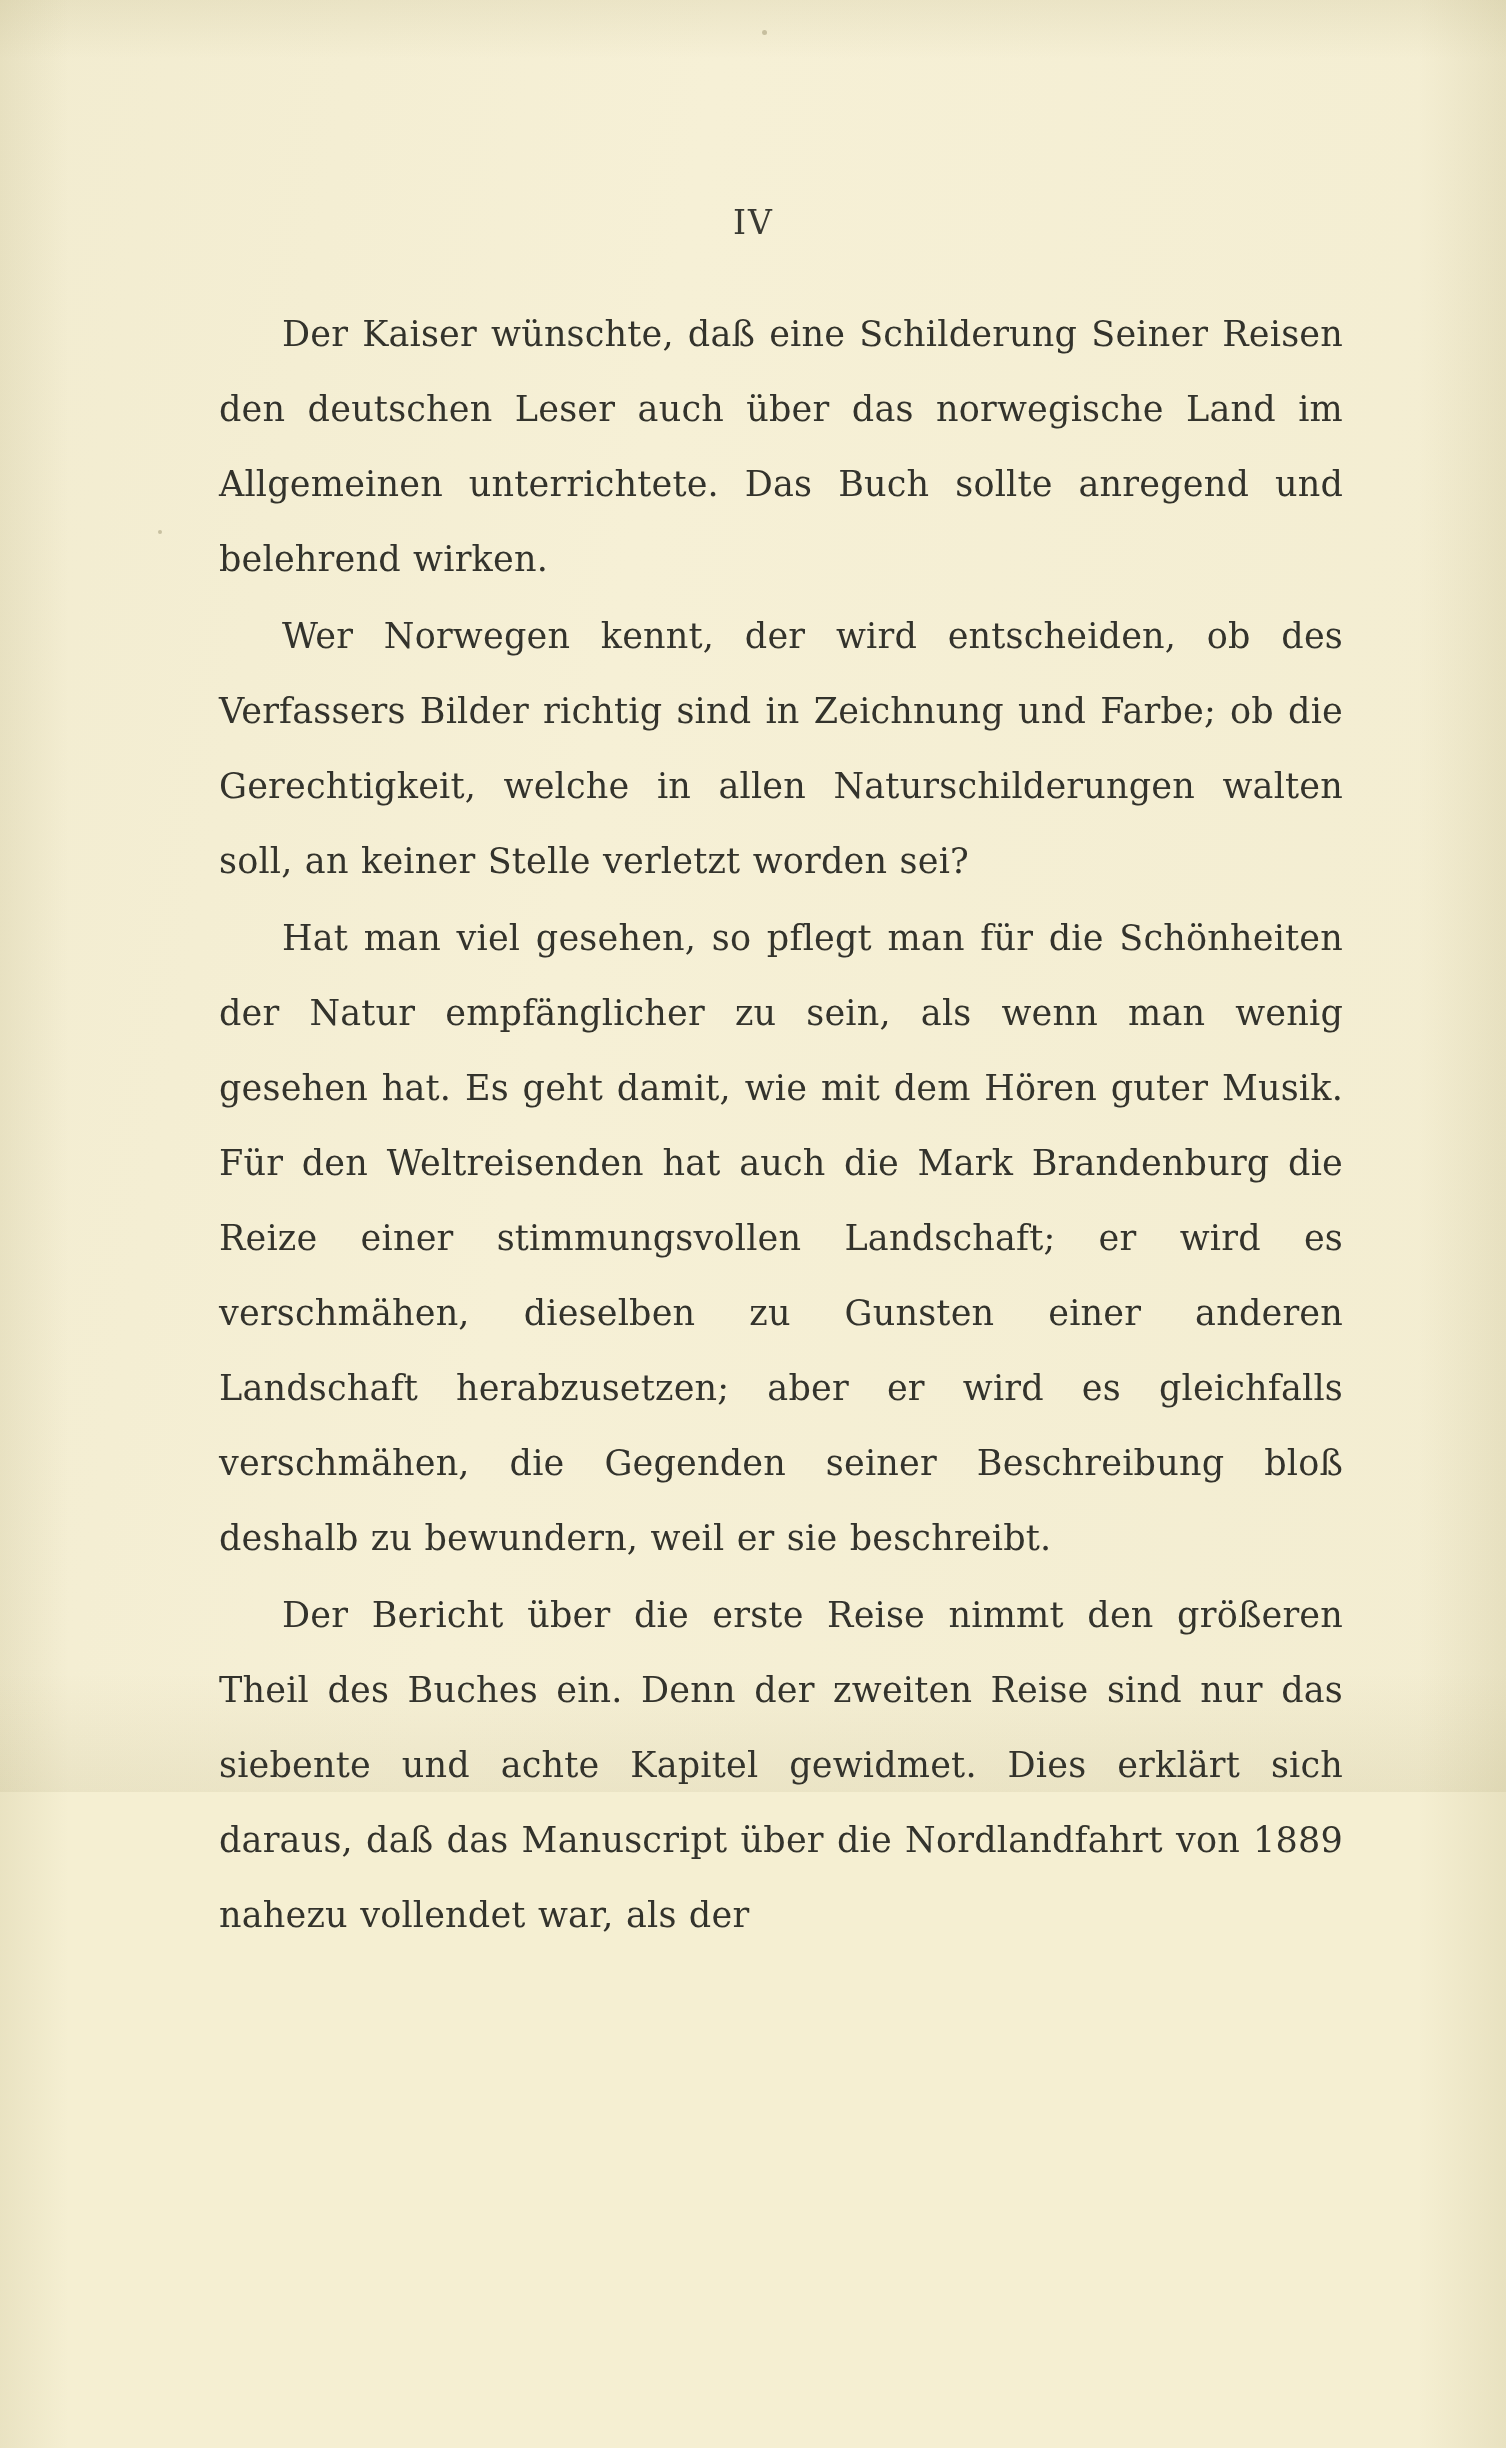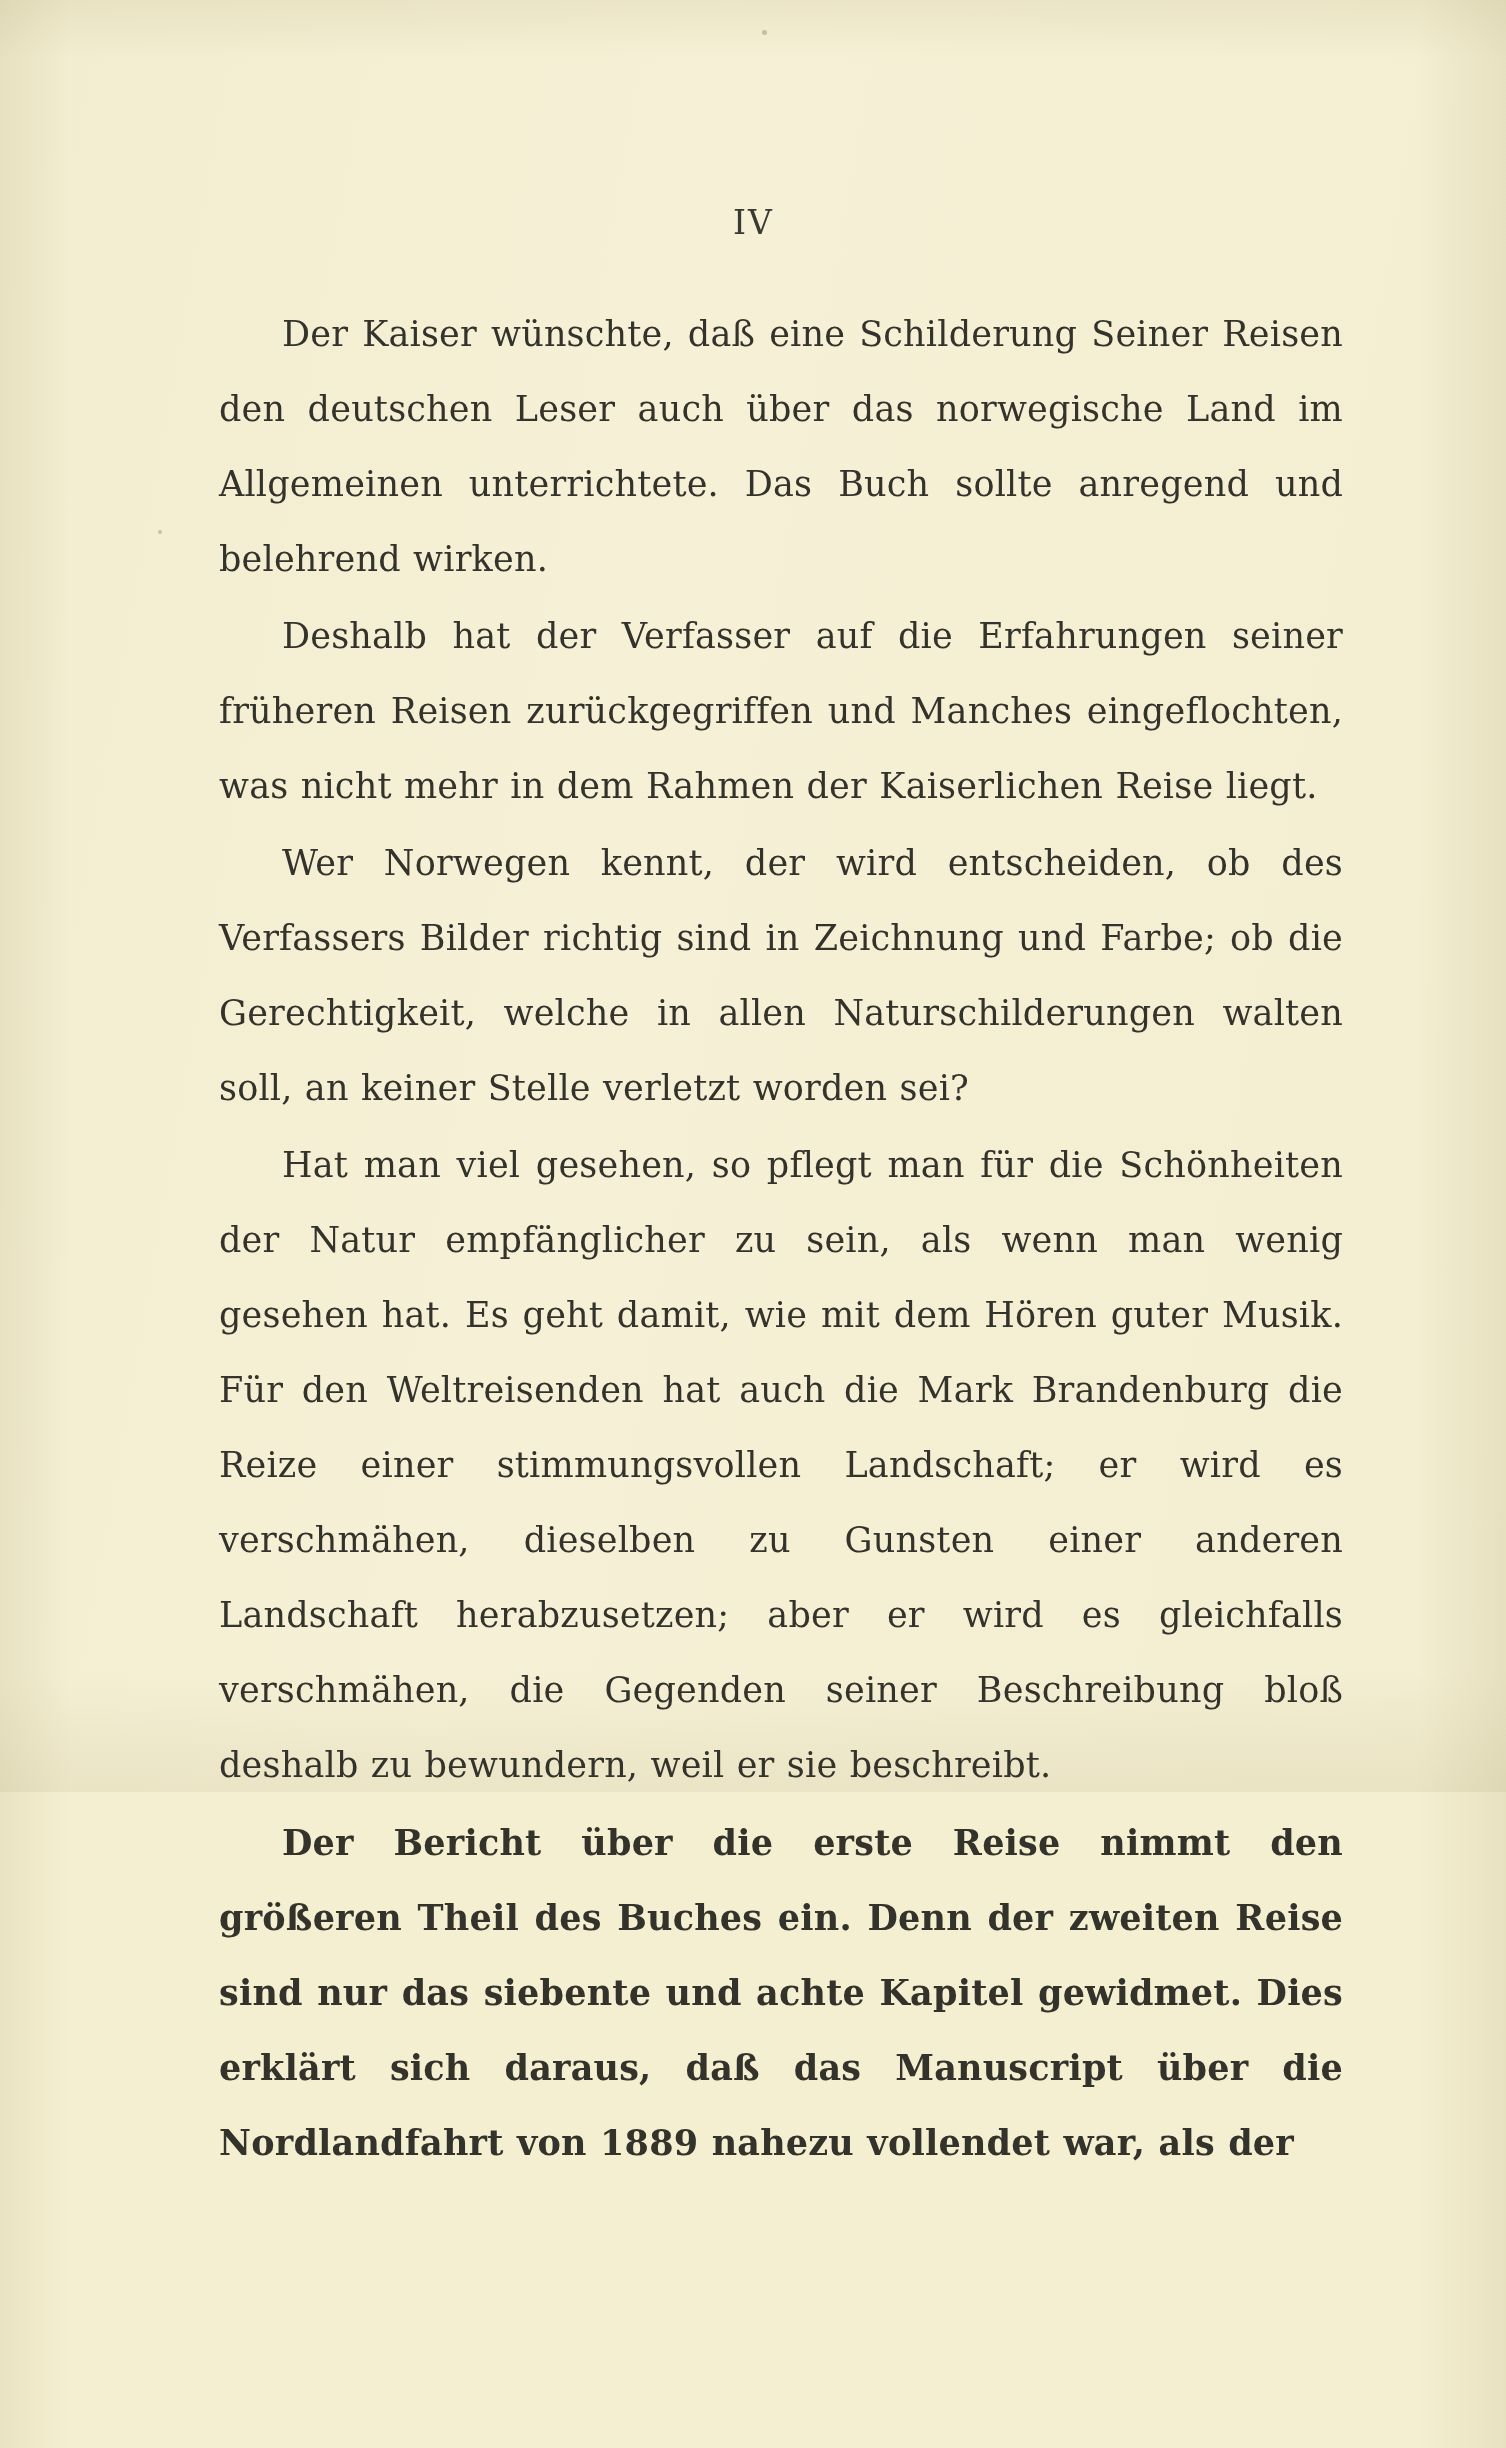--- a/index.html
+++ b/index.html
@@ -47,21 +47,20 @@
     text-indent: 63px;
     margin: 0 0 2px 0;
     letter-spacing: 0.2px;
     word-spacing: 1px;
     
     font-weight: 500;
     color: #33332c;
   }
   .para:last-child {
     margin-bottom: 0;
-    font-weight: bold;
   }
   
   .edge-left {
     position: absolute;
     top: 0; left: 0; width: 69px; height: 2448px;
     background: linear-gradient(to right, rgba(180,170,120,0.18), rgba(180,170,120,0));
     pointer-events: none;
   }
   .edge-right {
     position: absolute;
@@ -98,20 +97,19 @@
   <div class="edge-right"></div>
   <div class="edge-bottom"></div>
 
   <div class="speck" style="top:30px;left:762px;width:5px;height:5px;"></div>
   <div class="speck" style="top:530px;left:158px;width:4px;height:4px;"></div>
 
   <div class="page-number">IV</div>
 
   <div class="body-text">
     <p class="para">Der Kaiser wünschte, daß eine Schilderung Seiner Reisen den deutschen Leser auch über das norwegische Land im Allgemeinen unterrichtete. Das Buch sollte anregend und belehrend wirken.</p>
-    <p class="para">Deshalb hat der Verfasser auf die Erfahrungen seiner früheren Reisen zurückgegriffen und Manches eingeflochten, was nicht mehr in dem Rahmen der Kaiserlichen Reise liegt.</p>
     <p class="para">Wer Norwegen kennt, der wird entscheiden, ob des Verfassers Bilder richtig sind in Zeichnung und Farbe; ob die Gerechtigkeit, welche in allen Naturschilderungen walten soll, an keiner Stelle verletzt worden sei?</p>
     <p class="para">Hat man viel gesehen, so pflegt man für die Schönheiten der Natur empfänglicher zu sein, als wenn man wenig gesehen hat. Es geht damit, wie mit dem Hören guter Musik. Für den Weltreisenden hat auch die Mark Brandenburg die Reize einer stimmungsvollen Landschaft; er wird es verschmähen, dieselben zu Gunsten einer anderen Landschaft herabzusetzen; aber er wird es gleichfalls verschmähen, die Gegenden seiner Beschreibung bloß deshalb zu bewundern, weil er sie beschreibt.</p>
     <p class="para">Der Bericht über die erste Reise nimmt den größeren Theil des Buches ein. Denn der zweiten Reise sind nur das siebente und achte Kapitel gewidmet. Dies erklärt sich daraus, daß das Manuscript über die Nordlandfahrt von 1889 nahezu vollendet war, als der</p>
   </div>
 
 </div>
 
 
 </body></html>

